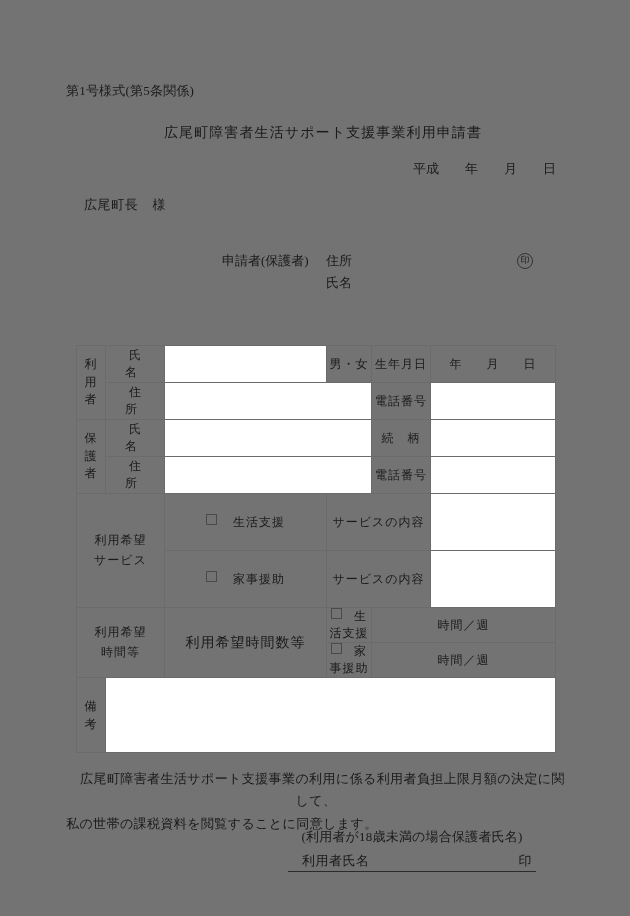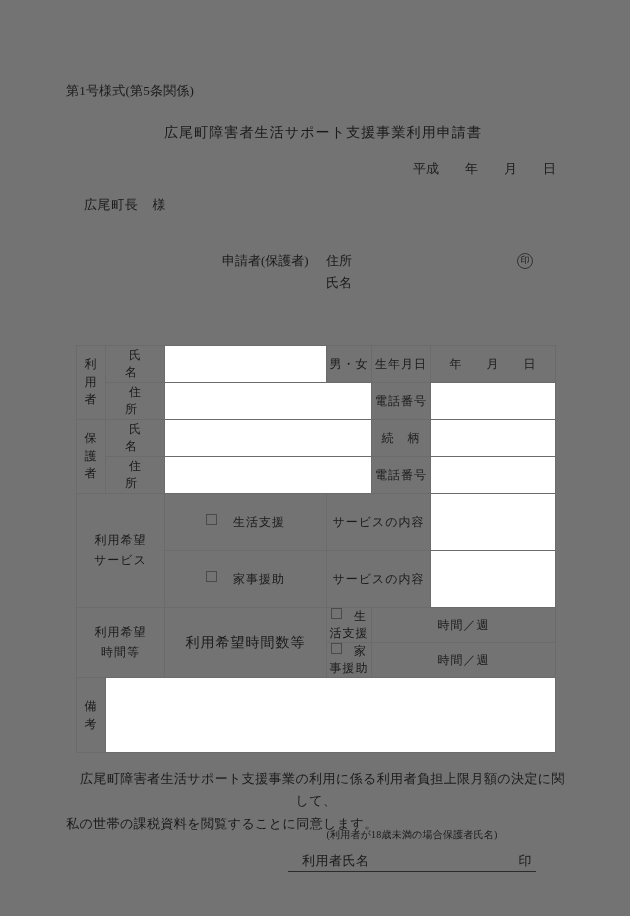--- a/index.html
+++ b/index.html
@@ -233,21 +233,21 @@
     padding: 0 4px 1px 14px;
     box-sizing: border-box;
     letter-spacing: 0.5px;
   }
   .sign-sub {
     position: absolute;
     left: 288px;
     top: 828px;
     width: 248px;
     text-align: center;
-    font-size: 10px;
+    font-size: 13px;
     letter-spacing: 0.2px;
     white-space: nowrap;
   }
 </style>
 </head>
 <body>
 
 <div class="page">
 
   <div class="doc-no">第1号様式(第5条関係)</div>

